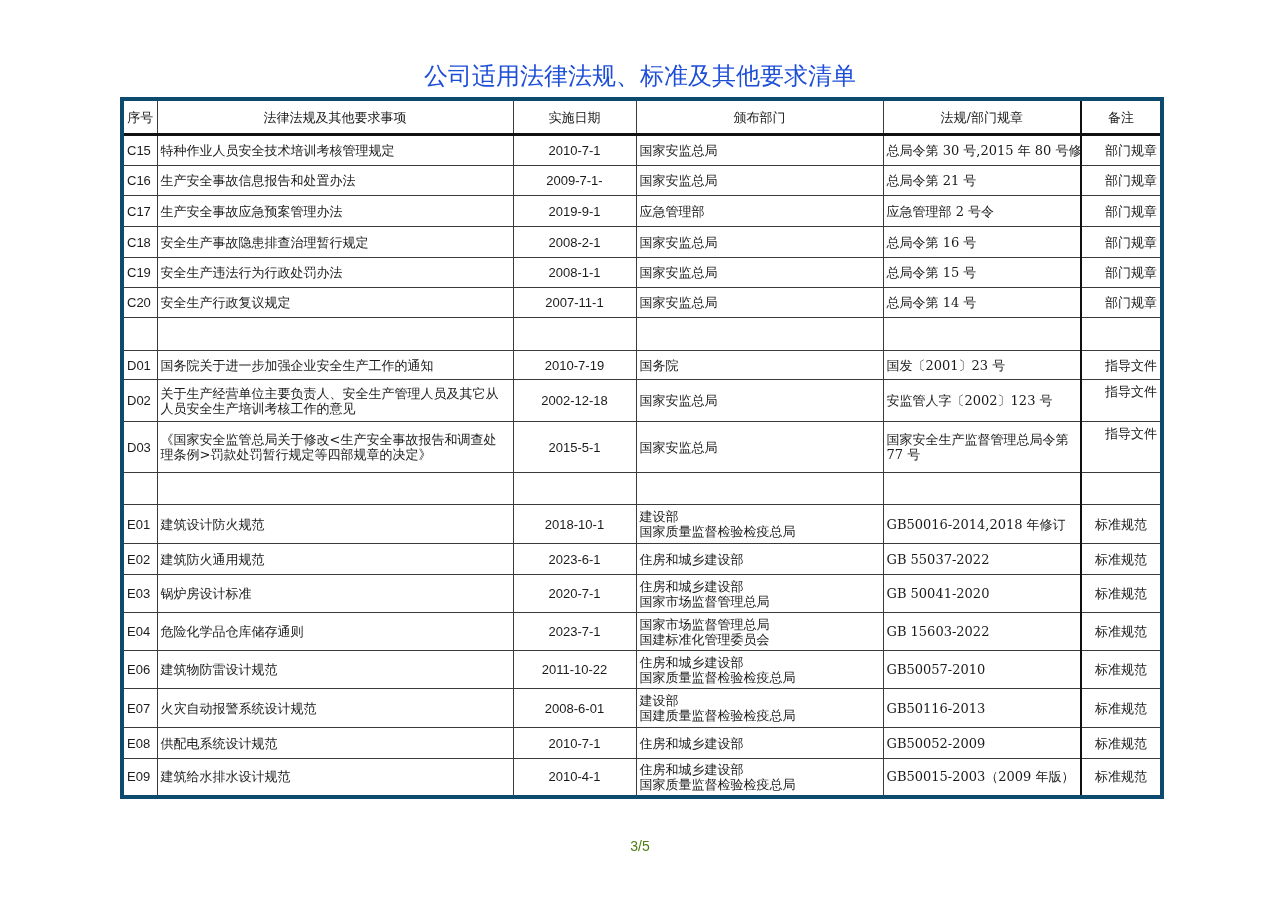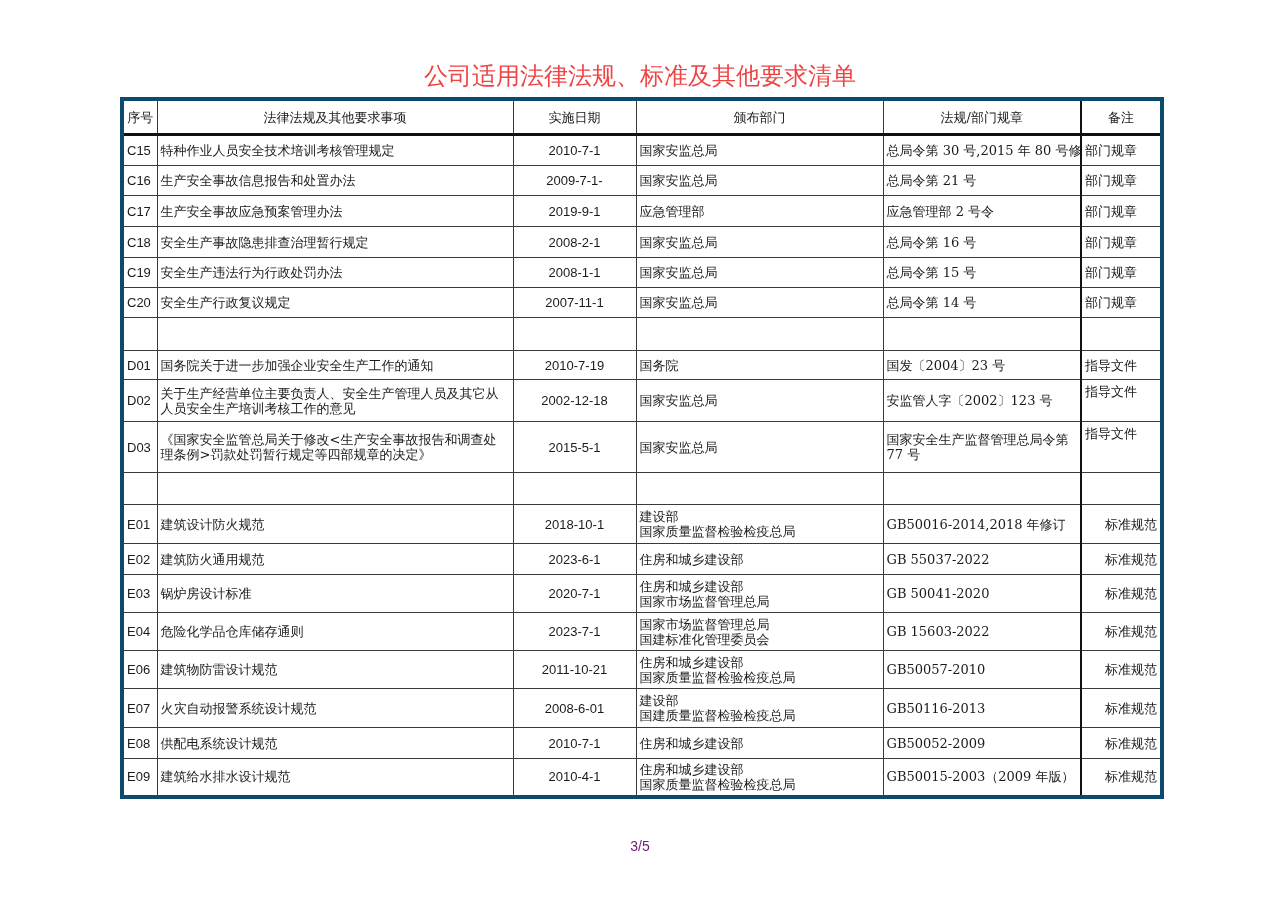--- a/index.html
+++ b/index.html
@@ -1,33 +1,33 @@
 <!DOCTYPE html>
 <html><head>
 <meta charset="utf-8">
 <style>
   html, body { margin: 0; padding: 0; background: #ffffff; }
   body { width: 1280px; height: 905px; position: relative; overflow: hidden;
          font-family: "DejaVu Serif", "Liberation Serif", serif; color: #1a1a1a; }
   .title { position: absolute; left: 0; width: 1280px; top: 60px; text-align: center;
-           font-size: 24px; letter-spacing: 0px; color: #ef4444; font-family: "DejaVu Sans", sans-serif; }
+           font-size: 24px; letter-spacing: 0px; color: #1d4ed8; font-family: "DejaVu Sans", sans-serif; }
   table.reg { position: absolute; left: 120px; top: 97px; border-collapse: collapse;
               table-layout: fixed; width: 1040px; border: 4px solid #0c4a6e; }
   table.reg td, table.reg th { border: 1.5px solid #3a3a3a; padding: 0 3px; font-weight: normal;
               font-size: 13px; line-height: 15px; vertical-align: middle; overflow: hidden; }
   table.reg thead th { height: 32px; text-align: center; border-bottom: 3px solid #111; }
   table.reg th.c-rem, table.reg td.c-rem { border-left: 2.5px solid #111; }
   td.c-id { font-family: "Liberation Sans", sans-serif; font-size: 13.5px; padding-left: 2px; }
   td.c-date { text-align: center; font-family: "Liberation Sans", sans-serif; font-size: 13.5px; }
-  td.c-rem { text-align: left; }
-  td.c-rem.std { text-align: right; margin-left: 8px; }
+  td.c-rem { text-align: right; }
+  td.c-rem.std { text-align: center; margin-left: 8px; }
   td.c-rem.top { vertical-align: top; padding-top: 4px; }
   .line { display: block; white-space: nowrap; }
   .page-num { position: absolute; left: 0; width: 1280px; top: 838px; text-align: center;
-              font-family: "Liberation Sans", sans-serif; font-size: 14px; color: #701a75; }
+              font-family: "Liberation Sans", sans-serif; font-size: 14px; color: #4d7c0f; }
 </style>
 </head>
 <body>
 
 <div class="title">公司适用法律法规、标准及其他要求清单</div>
 
 <table class="reg">
   <colgroup>
     <col style="width:35px">
     <col style="width:356px">
@@ -148,21 +148,21 @@
       <tr style="height: 29px;">
         <td class="c-id">D01</td>
         <td class="c-name">
           <span class="line">国务院关于进一步加强企业安全生产工作的通知</span>
         </td>
         <td class="c-date">2010-7-19</td>
         <td class="c-dept">
           <span class="line">国务院</span>
         </td>
         <td class="c-code">
-          <span class="line">国发〔2004〕23 号</span>
+          <span class="line">国发〔2001〕23 号</span>
         </td>
         <td class="c-rem">指导文件</td>
       </tr>
       <tr style="height: 42px;">
         <td class="c-id">D02</td>
         <td class="c-name">
           <span class="line">关于生产经营单位主要负责人、安全生产管理人员及其它从</span>
           <span class="line">人员安全生产培训考核工作的意见</span>
         </td>
         <td class="c-date">2002-12-18</td>
@@ -261,21 +261,21 @@
         <td class="c-code">
           <span class="line">GB 15603-2022</span>
         </td>
         <td class="c-rem std">标准规范</td>
       </tr>
       <tr style="height: 38px;">
         <td class="c-id">E06</td>
         <td class="c-name">
           <span class="line">建筑物防雷设计规范</span>
         </td>
-        <td class="c-date">2011-10-21</td>
+        <td class="c-date">2011-10-22</td>
         <td class="c-dept">
           <span class="line">住房和城乡建设部</span>
           <span class="line">国家质量监督检验检疫总局</span>
         </td>
         <td class="c-code">
           <span class="line">GB50057-2010</span>
         </td>
         <td class="c-rem std">标准规范</td>
       </tr>
       <tr style="height: 39px;">

